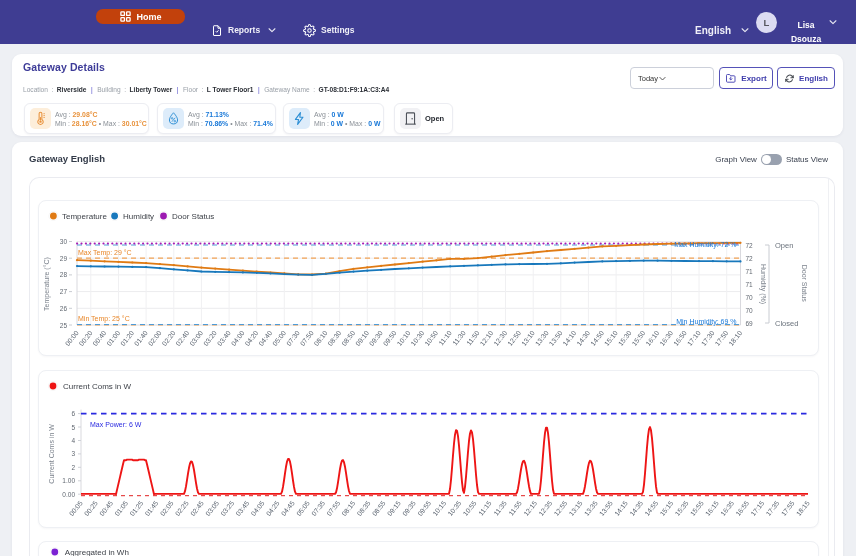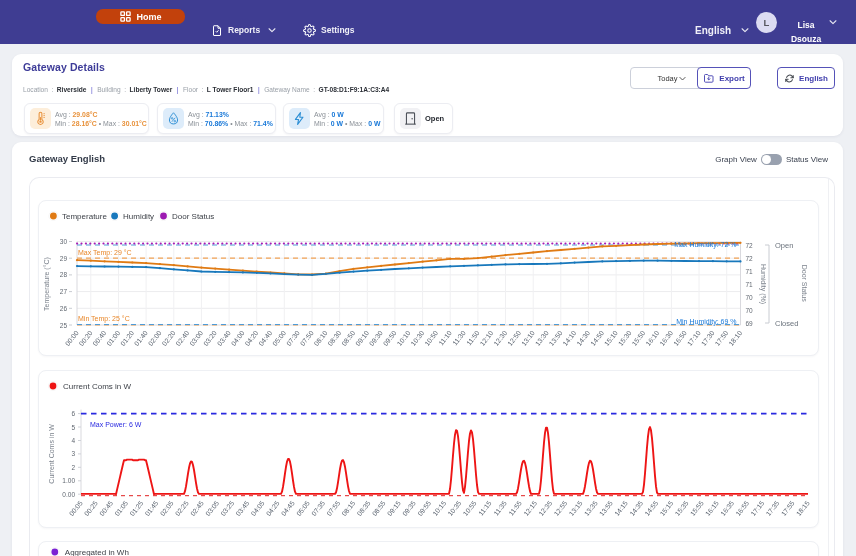--- a/index.html
+++ b/index.html
@@ -10,21 +10,21 @@
 display:flex;align-items:center;justify-content:center;gap:4px;color:#fff;font-size:9px;font-weight:700}
 .nitem{position:absolute;top:8px;height:44px;display:flex;align-items:center;gap:5px;color:#f0f0f8;font-size:8.5px;font-weight:700}
 .card{position:absolute;background:#fff;border-radius:9px;box-shadow:0 1px 3px rgba(40,40,80,.07)}
 h1.gd{position:absolute;left:23px;top:61px;font-size:10.5px;color:#3d3b98;letter-spacing:.1px}
 .meta{position:absolute;left:23px;top:86px;font-size:6.6px;color:#9aa0a8;display:flex;align-items:center}
 .meta .ml{color:#9aa0a8}
 .meta .mc{margin:0 3.5px;color:#9aa0a8}
 .meta .mv{color:#2b2f36;font-weight:700}
 .meta .mp{margin:0 4.5px;color:#4d49c8;font-weight:400}
 .sel{position:absolute;left:630px;top:67px;width:84px;height:22px;border:1px solid #ccd0da;border-radius:4px;
-background:#fff;font-size:7.5px;color:#333;display:flex;align-items:center;padding:0 7px;justify-content:center}
+background:#fff;font-size:7.5px;color:#333;display:flex;align-items:center;padding:0 7px;justify-content:flex-start}
 .btn{position:absolute;top:67px;height:22px;border:1px solid #5552b8;border-radius:4px;background:#fff;
 color:#3f3dac;font-size:8px;font-weight:700;display:flex;align-items:center;justify-content:center;gap:4px}
 .stat{position:absolute;top:103px;height:31px;background:#fff;border:1px solid #ecedf2;border-radius:6px;
 box-shadow:0 1px 2px rgba(40,40,80,.05);display:flex;align-items:center;padding-left:5px}
 .sticon{width:21px;height:21px;border-radius:5px;display:flex;align-items:center;justify-content:center;flex:none}
 .sttxt{margin-left:4px;font-size:6.9px;line-height:9px;color:#8a9097;white-space:nowrap}
 .sttxt b{font-weight:700}
 .o b{color:#e8923c}.b b{color:#1878d8}
 .gr{position:absolute;left:29px;top:153px;font-size:9.5px;font-weight:700;color:#333b49}
 .tgl{position:absolute;top:154px;right:28px;display:flex;align-items:center;gap:4px;font-size:8px;color:#3b4250}
@@ -98,21 +98,21 @@
     <span class="ml">Gateway Name</span>
     <span class="mc">:</span>
     <span class="mv">GT-08:D1:F9:1A:C3:A4</span>
   </div>
 <div class="sel">
     <span>Today</span>
     <svg width="9" height="9" viewBox="0 0 24 24" fill="none" stroke="#555" stroke-width="2.6" stroke-linecap="round" stroke-linejoin="round">
       <path d="M5 9l7 7 7-7"></path>
     </svg>
   </div>
-<div class="btn" style="left:697px;width:54px">
+<div class="btn" style="left:719px;width:54px">
     <svg width="12" height="12" viewBox="0 0 24 24" fill="none" stroke="#4a47b4" stroke-width="1.9">
       <path d="M3 18.5V6.8A1.8 1.8 0 0 1 4.8 5h4.4l2 2.6h7A1.8 1.8 0 0 1 20 9.4v9.1a1.9 1.9 0 0 1-1.9 1.9H4.9A1.9 1.9 0 0 1 3 18.5z"></path>
       <path d="M11.5 9.5v6.2M8.6 13l2.9 2.9 2.9-2.9"></path>
     </svg>
     <span>Export</span>
   </div>
 <div class="btn" style="left:777px;width:58px">
     <svg width="11" height="11" viewBox="0 0 24 24" fill="none" stroke="#43474e" stroke-width="2.3" stroke-linecap="round">
       <path d="M20 5.5v5h-5"></path>
       <path d="M4 18.5v-5h5"></path>

